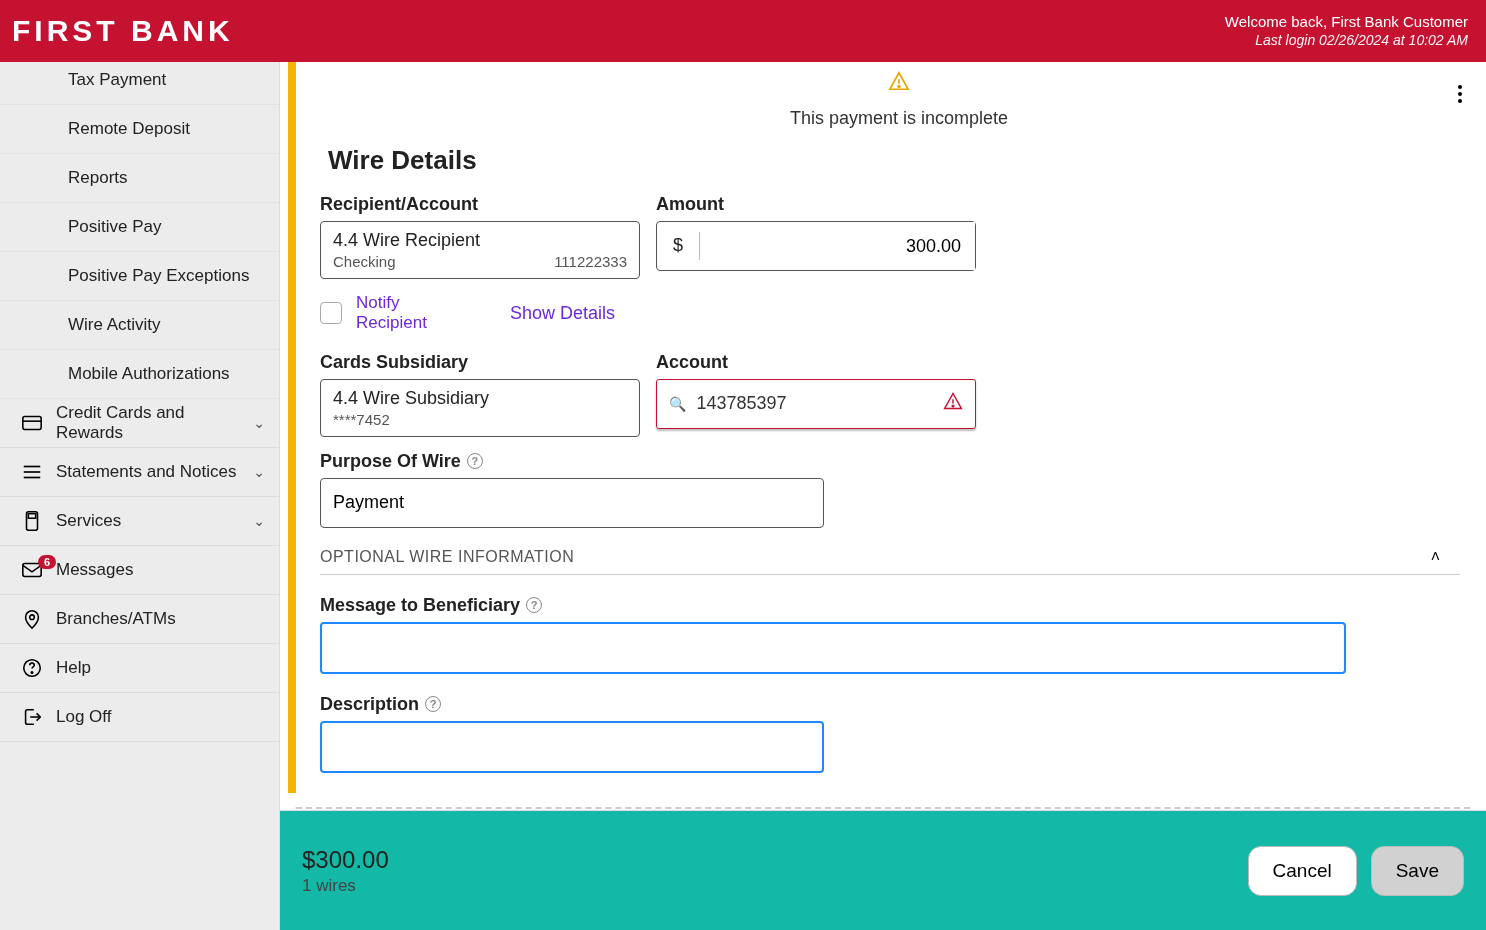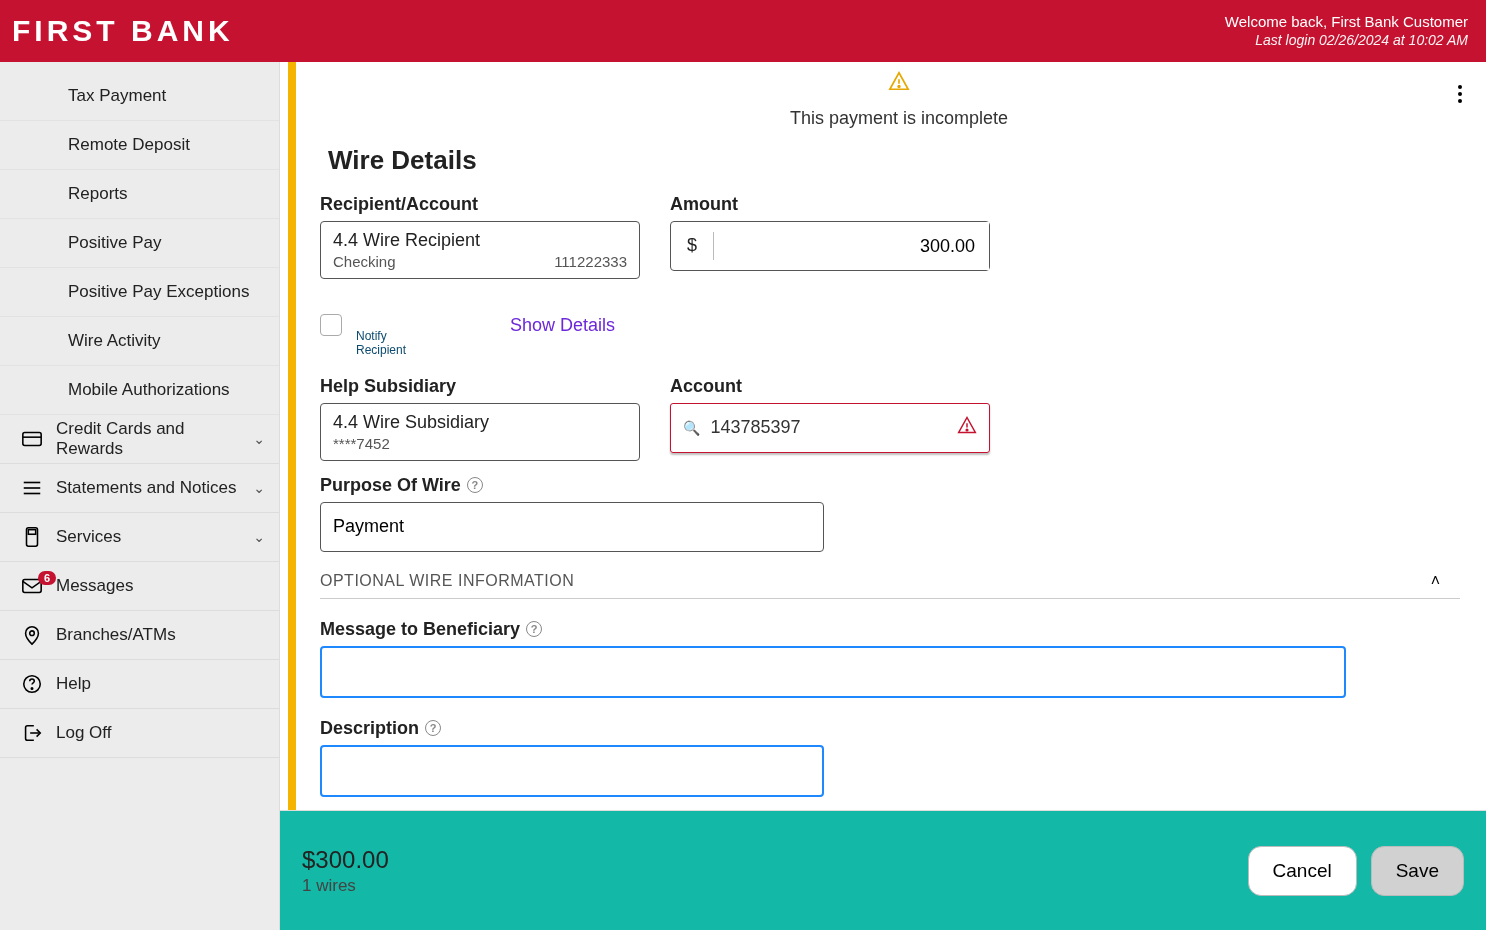--- a/index.html
+++ b/index.html
@@ -2,49 +2,49 @@
 <html><head>
 <meta charset="utf-8">
 <style>
   * { box-sizing: border-box; margin:0; padding:0; font-family: -apple-system, Helvetica, Arial, sans-serif; }
   body { background:#fff; width:1486px; height:930px; overflow:hidden; position:relative; }
   .header { background:#c41230; color:#fff; height:62px; display:flex; align-items:center; justify-content:space-between; padding:0 18px 0 12px; }
   .logo { font-family: Arial, sans-serif; font-weight:700; font-size:30px; letter-spacing:4px; }
   .welcome { text-align:right; font-size:15px; line-height:1.25; }
   .welcome .last { font-style:italic; font-size:14px; opacity:.95;}
   .app-body { display:flex; height:calc(930px - 62px); }
-  .sidebar { width:280px; background:#ececec; overflow:hidden; padding-top:16px; border-right:1px solid #ddd; }
+  .sidebar { width:280px; background:#ececec; overflow:hidden; padding-top:0; border-right:1px solid #ddd; }
   .nav-item, .sub-item { display:flex; align-items:center; padding:0 14px; height:49px; border-bottom:1px solid #dcdcdc; cursor:pointer; font-size:17px; color:#222;}
   .sub-item { padding-left:68px; border-bottom:1px solid #e2e2e2; }
   .nav-item .icon-slot { width:36px; display:flex; justify-content:center; align-items:center;}
   .nav-item .lbl { flex:1; padding-left:6px;}
   .chev { font-size:14px; color:#555;}
   .first-sub { margin-top:-6px; }
   .badge { background:#c41230; color:#fff; border-radius:10px; font-size:11px; padding:1px 6px; font-weight:600; position:absolute; margin-left:-16px; margin-top:-10px;}
 
   .main { flex:1; position:relative; background:#fff; display:flex; flex-direction:column;}
   .scroll-pane { flex:1; overflow:auto; padding-left:0;}
   .card { border-left:8px solid #f4b400; background:#fff; padding:0 0 20px 24px; margin:0 8px 0 8px; position:relative;}
   .warn-row { display:flex; align-items:center; gap:12px; padding-top:8px;flex-direction:column;}
   .warn-row .txt { font-size:18px; color:#333;}
   .kebab { position:absolute; right:16px; top:20px; cursor:pointer;}
   .kebab span{ display:block; width:4px;height:4px;background:#000;border-radius:50%; margin:3px 0;}
   h2.section { font-size:26px; font-weight:600; margin:16px 0 18px 8px; color:#222;}
-  .row { display:flex; gap:30px; margin-bottom:14px;}
+  .row { display:flex; gap:16px; margin-bottom:14px;}
   .field .flabel { font-weight:600; font-size:18px; color:#222; margin-bottom:6px; display:flex; align-items:center; gap:6px;}
   .qmark { width:16px;height:16px;border:1px solid #888;border-radius:50%;display:inline-flex;align-items:center;justify-content:center;font-size:11px;color:#888;}
   .boxinput { border:1px solid #555; border-radius:4px; background:#fff; padding:8px 12px; min-height:50px; display:flex; flex-direction:column; justify-content:center; width:320px;}
   .boxinput .primary { font-size:18px; color:#222;}
   .boxinput .secrow { display:flex; justify-content:space-between; font-size:15px; color:#555; margin-top:2px;}
   .amount-wrap { display:flex; border:1px solid #555; border-radius:4px; height:50px; width:320px; align-items:center;}
   .amount-wrap .cur { padding:0 16px; font-size:18px; color:#222; border-right:1px solid #bbb; height:60%; display:flex; align-items:center;}
   .amount-wrap input { flex:1; border:none; font-size:18px; text-align:right; padding:0 14px; height:100%; outline:none;}
   .notify-row { display:flex; align-items:center; gap:14px; margin:10px 0 18px 0;}
   .notify-row input[type=checkbox]{ width:22px;height:22px;border:1px solid #aaa;border-radius:4px; appearance:none; background:#fff;}
-  .notify-lbl { color:#0c4a6e; font-size:12px; line-height:1.2; width:80px;margin-top:36px;}
+  .notify-lbl { color:#6d28d9; font-size:17px; line-height:1.2; width:80px;}
   .showdet { font-size:18px; color:#6d28d9; margin-left:60px; cursor:pointer;}
   .account-input { border:1px solid #c41230; border-radius:3px; height:50px; width:320px; display:flex; align-items:center; padding:0 12px; box-shadow:0 2px 2px rgba(0,0,0,.25); position:relative;}
   .account-input .srch { color:#999; margin-right:10px; font-size:14px;}
   .account-input input { border:none; flex:1; font-size:18px; outline:none; color:#333;}
   .account-input .warn-tri { color:#c41230; font-size:18px;}
   .purpose-input { width:504px; height:50px; border:1px solid #555; border-radius:4px; padding:0 12px; font-size:18px; display:flex; align-items:center;}
   .optional-head { display:flex; justify-content:space-between; align-items:center; border-bottom:1px solid #ccc; padding:12px 20px 8px 0; margin-right:18px; margin-top:8px;}
   .optional-head .ot { letter-spacing:.5px; font-size:16px; color:#555;}
   .msg-box { width:1026px; height:52px; border:2px solid #1e88ff; border-radius:4px; margin-top:6px;}
   .desc-box { width:504px; height:52px; border:2px solid #1e88ff; border-radius:4px; margin-top:6px;}
@@ -206,21 +206,21 @@
         </div>
 
         <div class="notify-row">
           <input type="checkbox" style="">
           <div class="notify-lbl">Notify Recipient</div>
           <div class="showdet">Show Details</div>
         </div>
 
         <div class="row">
           <div class="field">
-            <div class="flabel">Help Subsidiary</div>
+            <div class="flabel">Cards Subsidiary</div>
             <div class="boxinput">
               <div class="primary">4.4 Wire Subsidiary</div>
               <div class="secrow">
                   <span>****7452</span>
                 </div>
             </div>
           </div>
           <div class="field">
             <div class="flabel">Account</div>
             <div class="account-input">

